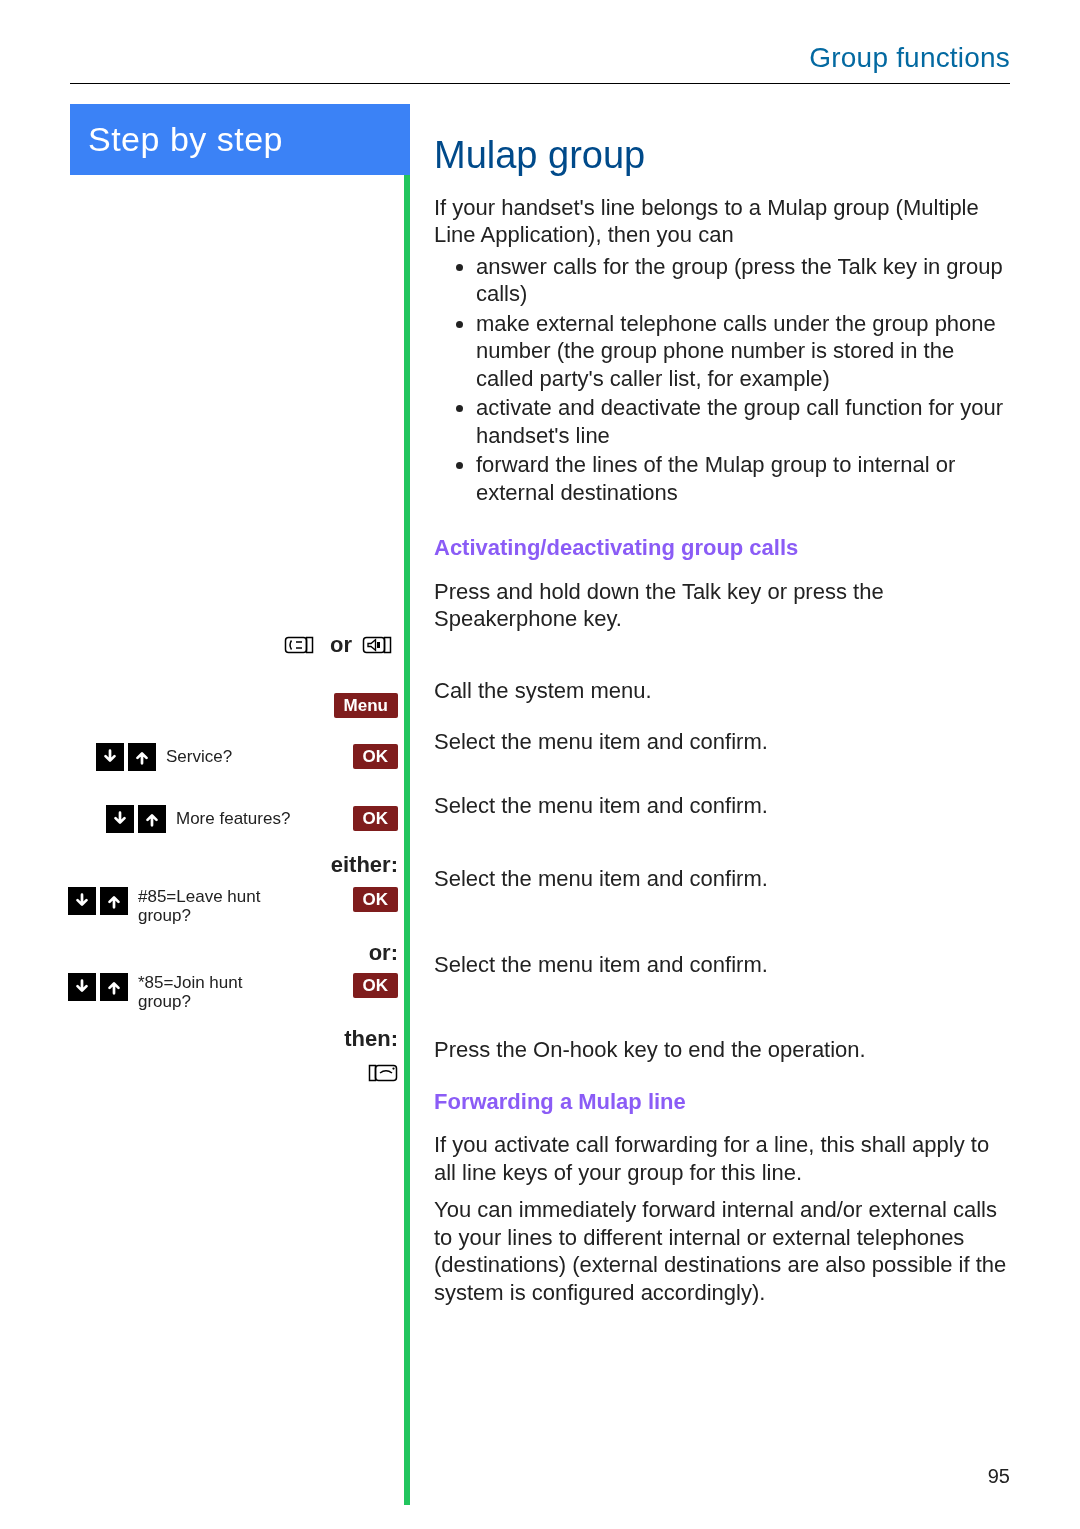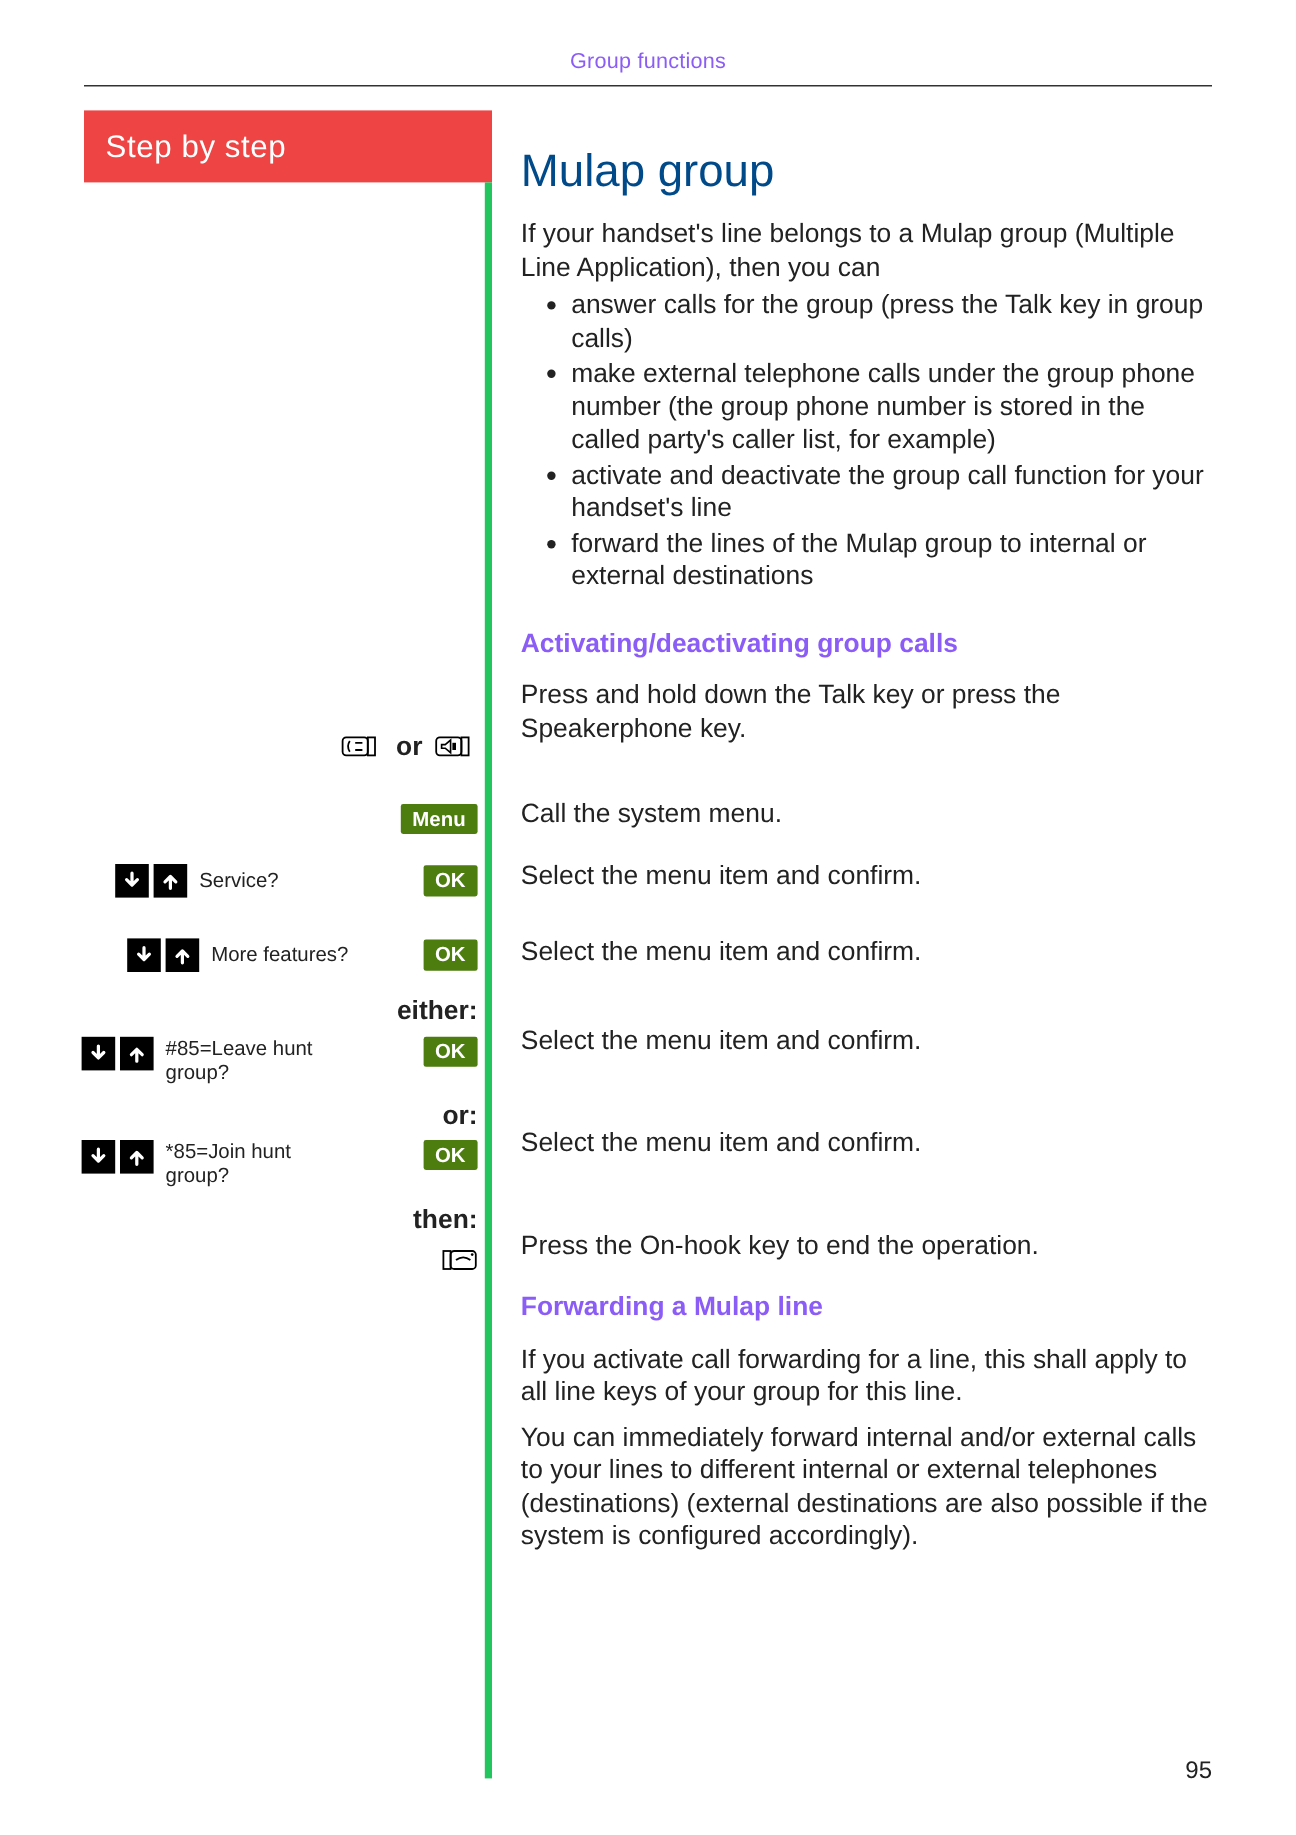--- a/index.html
+++ b/index.html
@@ -12,24 +12,24 @@
     line-height: 1.25;
   }
   .page {
     width: 1080px;
     height: 1529px;
     position: relative;
     box-sizing: border-box;
     padding: 40px 70px 60px 70px;
   }
   .header-right {
-    text-align: center;
-    font-size: 18px;
+    text-align: right;
+    font-size: 28px;
     letter-spacing: 0.2px;
-    color: #8b5cf6;
+    color: #0369a1;
     padding-bottom: 8px;
   }
   .rule {
     border: 0;
     border-top: 1px solid #000;
     margin: 0 0 0 0;
   }
   .columns {
     display: flex;
     margin-top: 20px;
@@ -38,23 +38,23 @@
     width: 340px;
     flex: none;
     display: flex;
     flex-direction: column;
   }
   .right-col {
     flex: 1;
     padding-left: 24px;
   }
   .step-header {
-    background: #ef4444;
+    background: #3b82f6;
     color: #fff;
-    font-size: 26px;
+    font-size: 34px;
     padding: 14px 18px;
     letter-spacing: 0.5px;
   }
   .left-body {
     border-right: 6px solid #22c55e;
     height: 1330px;
     position: relative;
   }
   
   .step-row {
@@ -69,21 +69,21 @@
     width: 28px;
     height: 28px;
     background: #000;
     display: flex;
     align-items: center;
     justify-content: center;
   }
   .arrow-box svg { width: 18px; height: 18px; }
   .arrow-pair { display: flex; gap: 4px; }
   .menu-badge, .ok-badge {
-    background: #4d7c0f;
+    background: #7f1d1d;
     color: #fff;
     font-weight: bold;
     font-size: 17px;
     padding: 2px 10px;
     border-radius: 2px;
   }
   .menu-badge { padding: 2px 10px; }
   .icon-key {
     width: 36px;
     height: 28px;

